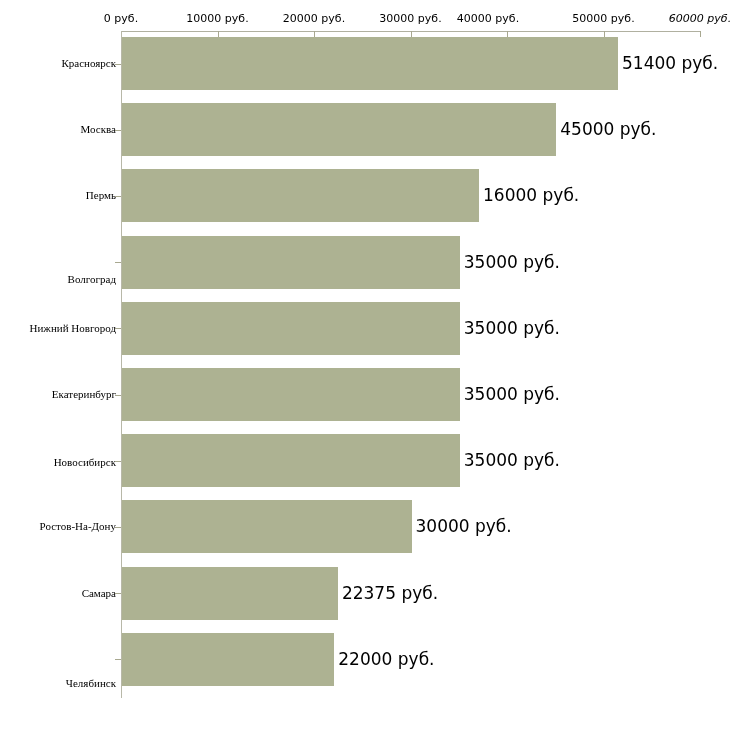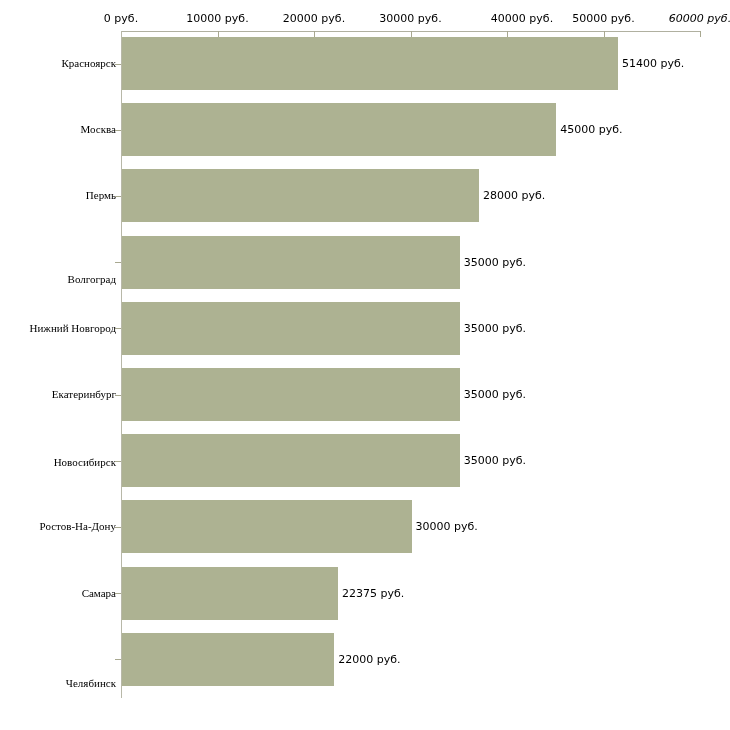--- a/index.html
+++ b/index.html
@@ -79,21 +79,21 @@
     height: 1px;
     background: #a8a890;
   }
   .bar {
     position: absolute;
     left: 122px;
     background: #adb292;
   }
   .bar-value {
     position: absolute;
-    font-size: 11px;
+    font-size: 17px;
     line-height: 11px;
     white-space: nowrap;
     color: #000;
   }
 </style>
 </head>
 <body>
 
 <div id="chart-root">
 
@@ -101,21 +101,21 @@
   <div id="xticks">
       <div class="axis-tick" style="left: 121px;"></div>
       <div class="axis-tick-label" style="left: 121px;">0 руб.</div>
       <div class="axis-tick" style="left: 217.5px;"></div>
       <div class="axis-tick-label" style="left: 217.5px;">10000 руб.</div>
       <div class="axis-tick" style="left: 314px;"></div>
       <div class="axis-tick-label" style="left: 314px;">20000 руб.</div>
       <div class="axis-tick" style="left: 410.5px;"></div>
       <div class="axis-tick-label" style="left: 410.5px;">30000 руб.</div>
       <div class="axis-tick" style="left: 507px;"></div>
-      <div class="axis-tick-label" style="left: 522px;">40000 руб.</div>
+      <div class="axis-tick-label" style="left: 488px;">40000 руб.</div>
       <div class="axis-tick" style="left: 603.5px;"></div>
       <div class="axis-tick-label" style="left: 603.5px;">50000 руб.</div>
       <div class="axis-tick" style="left: 700px;"></div>
       <div class="axis-tick-label" style="left: 700px; font-style: italic;">60000 руб.</div>
     </div>
 
   <div class="axis-left-line"></div>
 
   <div id="rows">
       <div class="bar-row" style="top: 0px;">
@@ -127,21 +127,21 @@
       <div class="bar-row" style="top: 0px;">
         <div class="cat-label" style="top: 124.2px;">Москва</div>
         <div class="cat-tick" style="top: 129.7px;"></div>
         <div class="bar" title="Москва 45000 руб." style="top: 103.2px; width: 434.25px; height: 53px; background: rgb(173, 178, 146);"></div>
         <div class="bar-value" style="left: 560.25px; top: 124.2px;">45000 руб.</div>
       </div>
       <div class="bar-row" style="top: 0px;">
         <div class="cat-label" style="top: 190.4px;">Пермь</div>
         <div class="cat-tick" style="top: 195.9px;"></div>
         <div class="bar" title="Пермь 37000 руб." style="top: 169.4px; width: 357.05px; height: 53px; background: rgb(173, 178, 146);"></div>
-        <div class="bar-value" style="left: 483.05px; top: 190.4px;">28000 руб.</div>
+        <div class="bar-value" style="left: 483.05px; top: 190.4px;">16000 руб.</div>
       </div>
       <div class="bar-row" style="top: 0px;">
         <div class="cat-label" style="top: 274px;">Волгоград</div>
         <div class="cat-tick" style="top: 262.1px;"></div>
         <div class="bar" title="Волгоград 35000 руб." style="top: 235.6px; width: 337.75px; height: 53px; background: rgb(173, 178, 146);"></div>
         <div class="bar-value" style="left: 463.75px; top: 256.6px;">35000 руб.</div>
       </div>
       <div class="bar-row" style="top: 0px;">
         <div class="cat-label" style="top: 322.8px;">Нижний Новгород</div>
         <div class="cat-tick" style="top: 328.3px;"></div>

